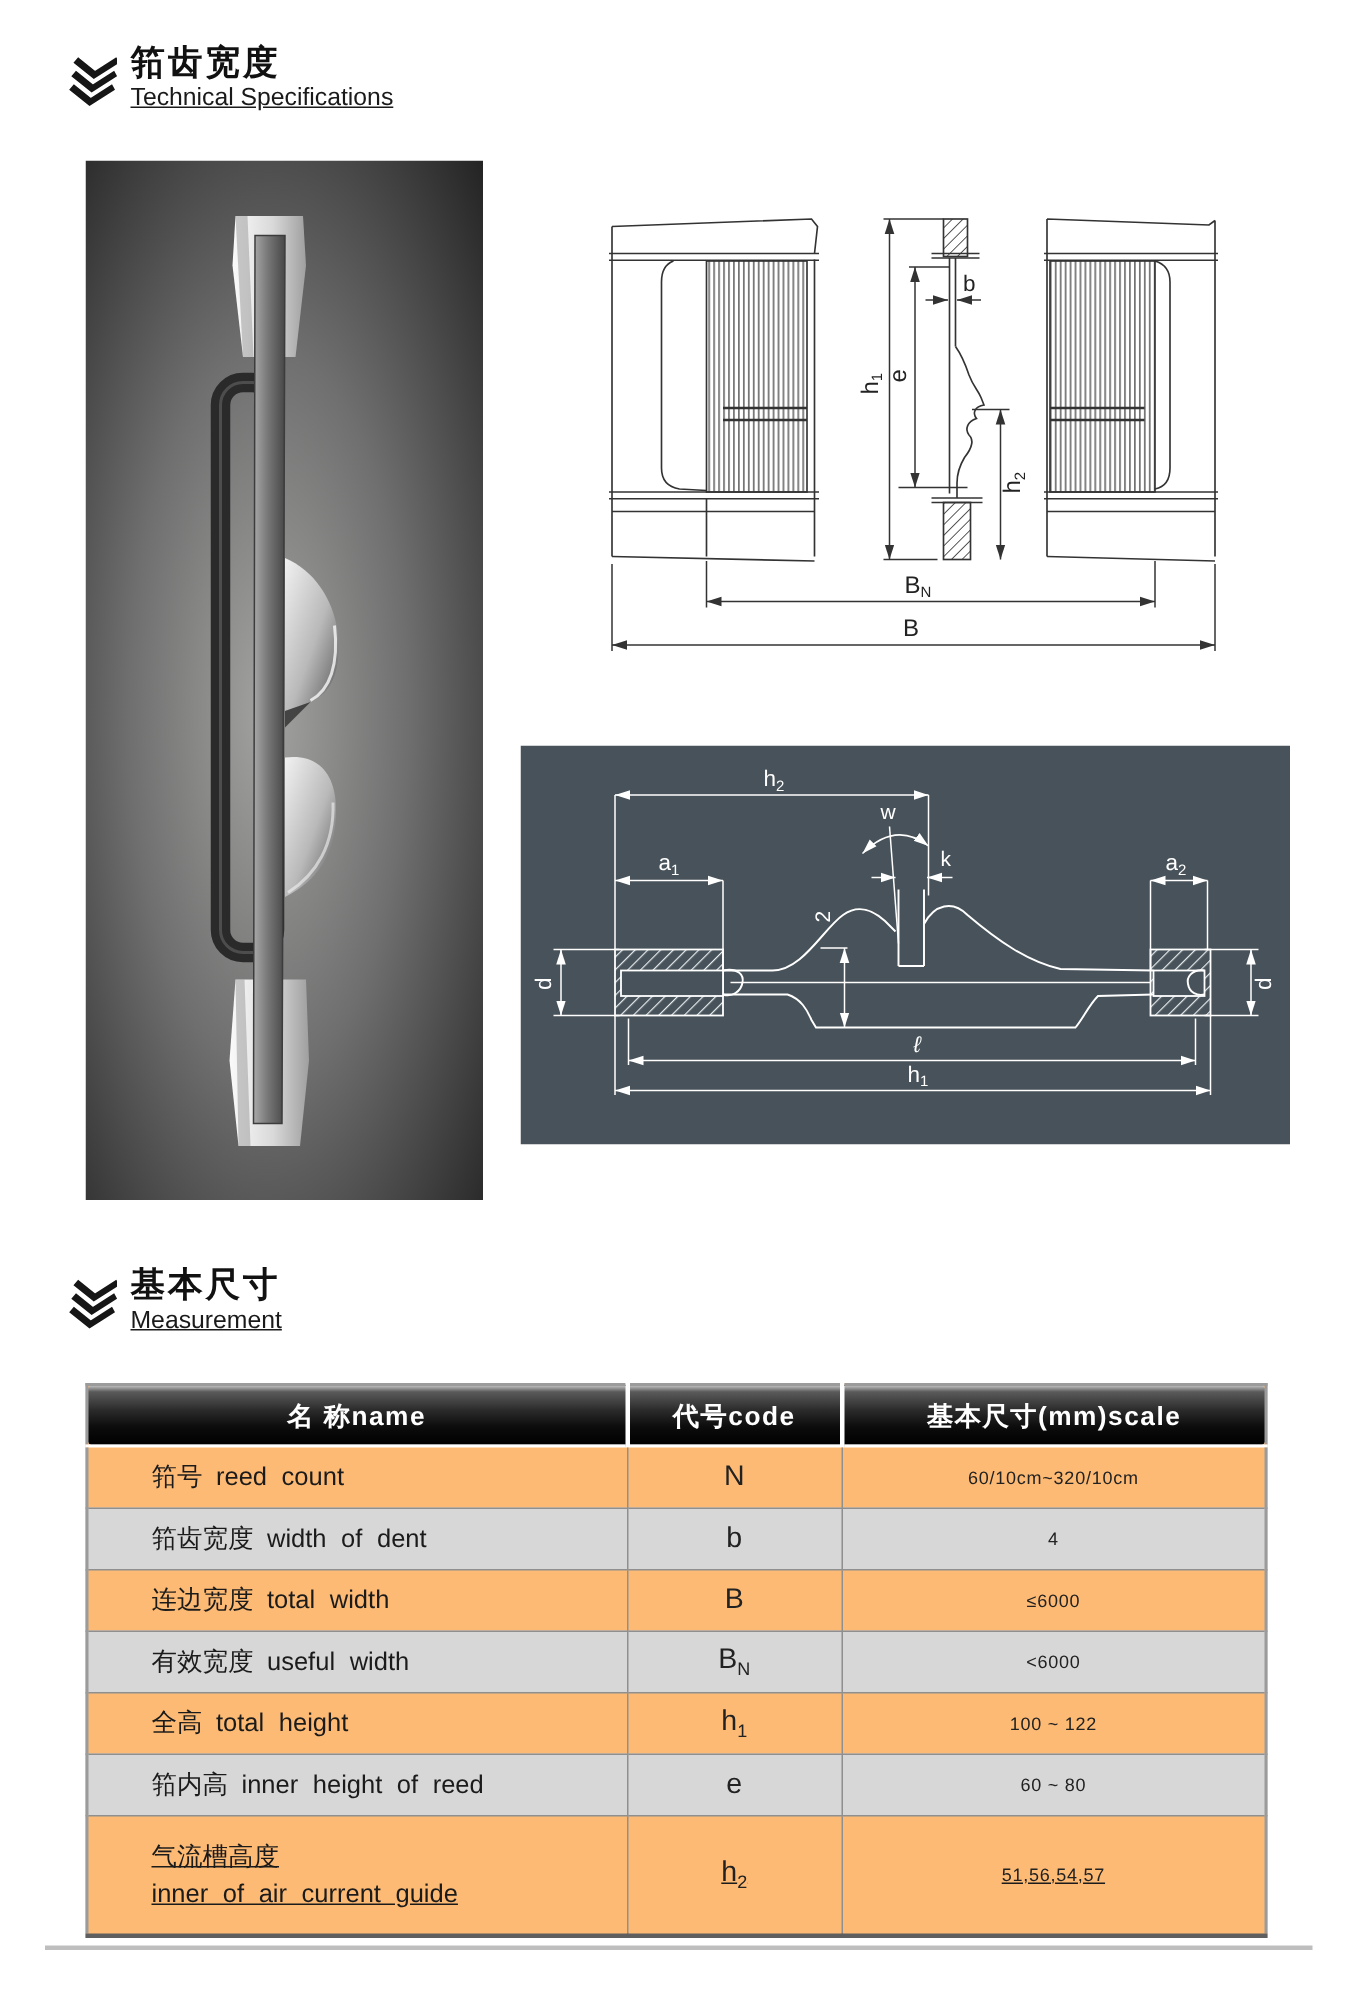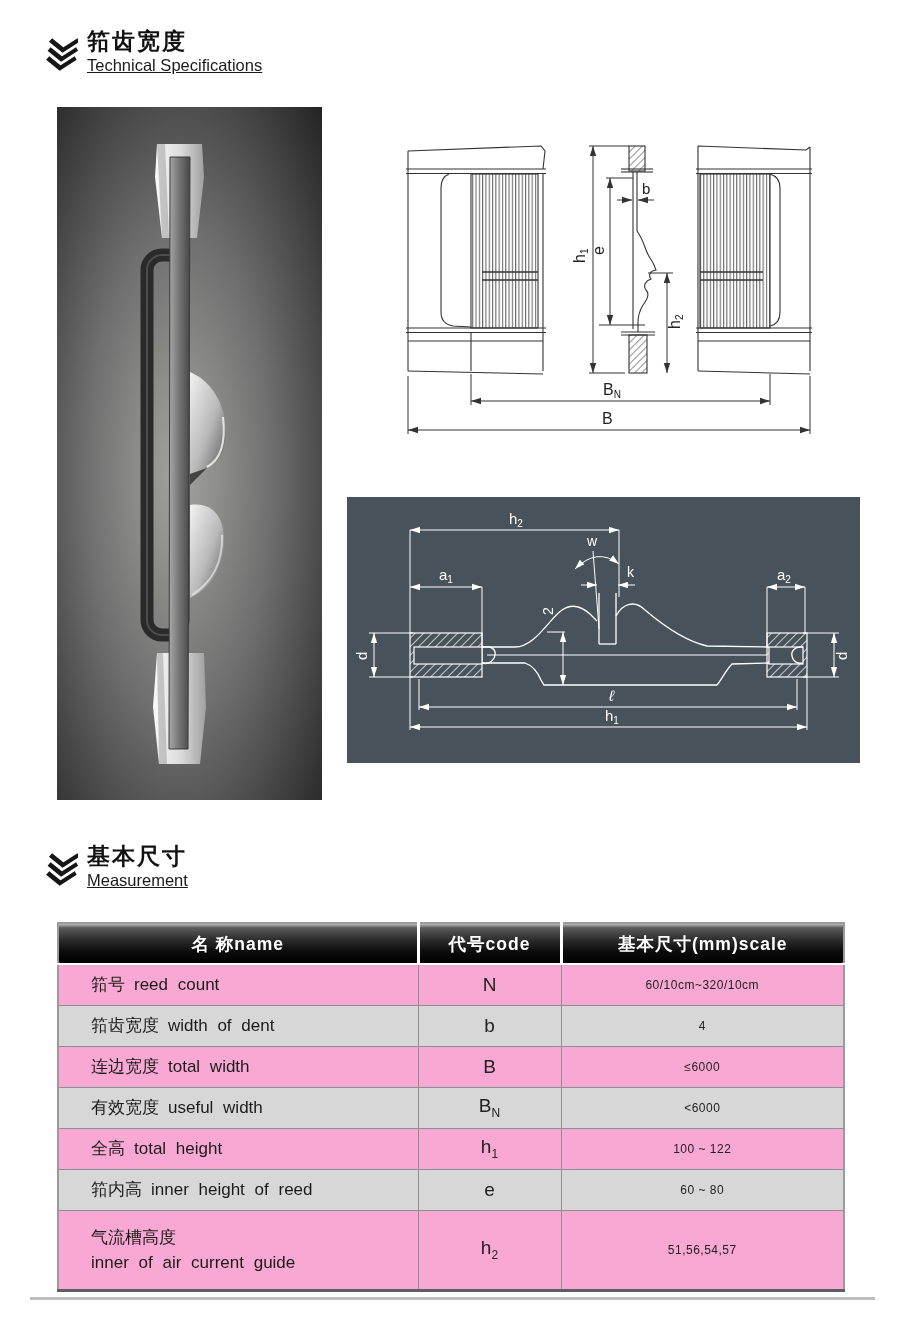--- a/index.html
+++ b/index.html
@@ -14,35 +14,35 @@
   .sec-head .titles{margin-left:9px;}
   .t-cn{font-size:23px;font-weight:bold;letter-spacing:2px;line-height:27px;color:#111;}
   .t-en{font-size:16.5px;line-height:20px;color:#1a1a1a;text-decoration:underline;}
   
   .photo{position:absolute;left:57px;top:107px;width:265px;height:693px;}
   
   .diag-front{position:absolute;left:393px;top:133px;width:427px;height:313px;}
   .diag-profile{position:absolute;left:347px;top:497px;width:513px;height:266px;}
   
   .table-wrap{position:absolute;left:57px;top:922px;width:786px;}
-  table.spec{border-collapse:collapse;width:786px;table-layout:fixed;background:#f9a8d4;
+  table.spec{border-collapse:collapse;width:786px;table-layout:fixed;background:#fdba74;
     border:2px solid #9b9b9b;border-bottom:3px solid #5f5f5f;}
   table.spec td{border:1px solid #8f8f8f;}
   th{
     background:linear-gradient(180deg,#b9b9b9 0%,#5a5a5a 10%,#2a2a2a 42%,#0c0c0c 70%,#000 100%);
     color:#fff;font-weight:bold;font-size:17.5px;height:37px;text-align:center;
     border-bottom:2px solid #fff;letter-spacing:1px;
   }
   th + th{border-left:3px solid #fff;}
   th:first-child{border-radius:5px 0 0 5px;}
   th:last-child{border-radius:0 5px 5px 0;}
   tbody tr{height:41px;}
-  tbody tr.tall{height:80px;}
+  tbody tr.tall{height:80px;text-decoration:underline;}
   tbody tr.alt td{background:#d7d7d7;}
-  .c-name{padding-left:32px;font-size:17px;color:#1b1b1b;}
+  .c-name{padding-left:42px;font-size:17px;color:#1b1b1b;}
   .c-name .en{margin-left:9px;word-spacing:5px;}
   tr.tall .c-name{line-height:25px;}
   tr.tall .c-name .en{margin-left:0;}
   .c-code{text-align:center;font-size:19px;color:#222;}
   .c-code sub{font-size:12px;}
   .c-value{text-align:center;font-size:12px;color:#222;letter-spacing:.5px;}
   .scan-shadow{position:absolute;left:30px;top:1297px;width:845px;height:3px;background:#444;opacity:.35;}
   svg text{font-family:"Liberation Sans","DejaVu Sans",sans-serif;}
 </style>
 </head>

